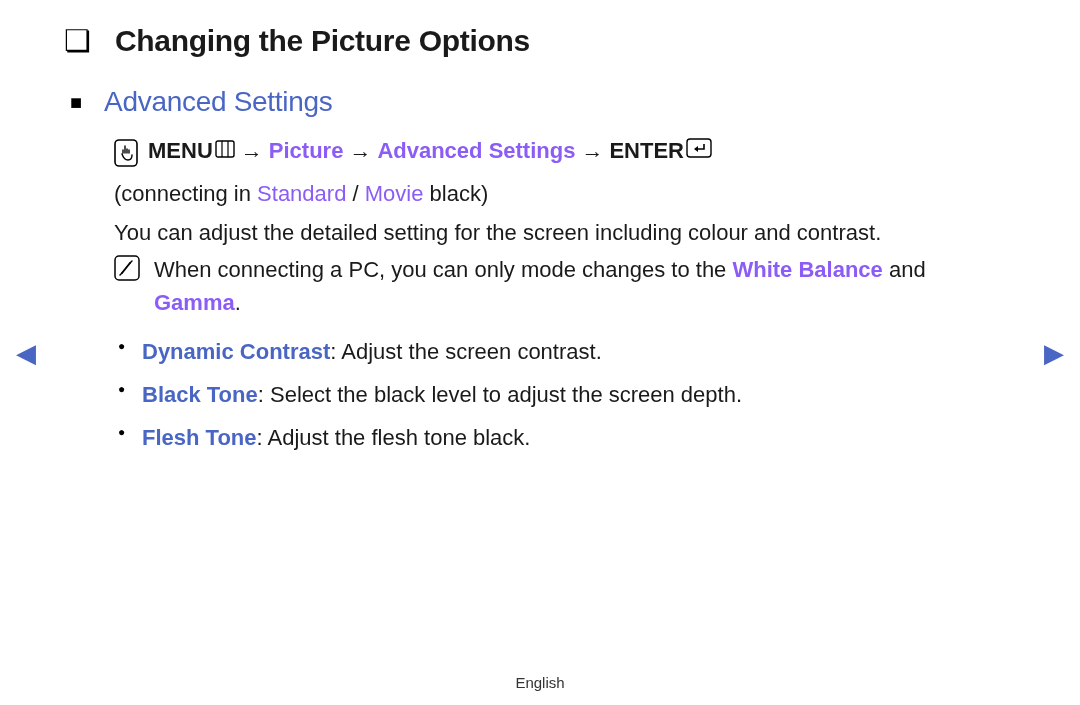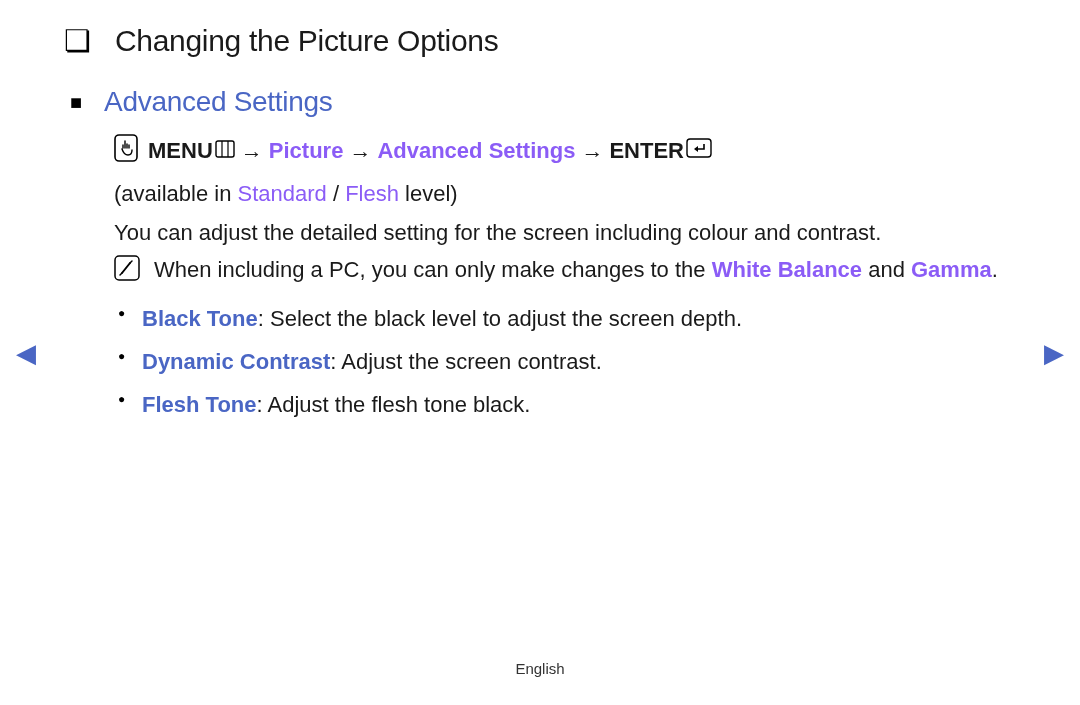--- a/index.html
+++ b/index.html
@@ -25,21 +25,21 @@
     margin-bottom: 28px;
   }
   .title-bullet {
     font-size: 30px;
     line-height: 1;
     margin-right: 24px;
     color: #000;
   }
   .title-text {
     font-size: 30px;
-    font-weight: 400;
+    font-weight: 700;
     letter-spacing: -0.3px;
   }
   .section-row {
     display: flex;
     align-items: center;
     margin-left: 6px;
     margin-bottom: 16px;
   }
   .section-bullet {
     font-size: 20px;
@@ -53,21 +53,21 @@
     color: #4a66c4;
     letter-spacing: -0.3px;
   }
   .content {
     margin-left: 50px;
     font-size: 22px;
     line-height: 1.5;
   }
   .nav-row {
     display: flex;
-    align-items: flex-start;
+    align-items: flex-end;
     flex-wrap: wrap;
     font-weight: bold;
     margin-bottom: 10px;
   }
   .nav-row .sep {
     font-weight: normal;
     margin: 0 6px;
   }
   .link { color: #8b5cf6; }
   .icon-slot {
@@ -107,21 +107,21 @@
     left: 4px;
     top: 2px;
     font-size: 12px;
     color: #000;
   }
   .term { color: #4a66c4; font-weight: bold; }
   .footer-lang {
     position: absolute;
     left: 0;
     right: 0;
-    bottom: 28px;
+    bottom: 14px;
     text-align: center;
     font-size: 15px;
     color: #333;
   }
   .nav-arrow {
     position: absolute;
     top: 338px;
     font-size: 26px;
     color: #4a66c4;
     user-select: none;
@@ -170,45 +170,45 @@
       <span class="icon-after">
         <svg class="enter-icon" width="26" height="20" viewBox="0 0 26 20">
           <rect x="1" y="1" width="24" height="18" rx="3" fill="none" stroke="#000" stroke-width="1.4"></rect>
           <path d="M18 6 v5 h-8" fill="none" stroke="#000" stroke-width="1.6"></path>
           <path d="M12 8 l-4 3 l4 3 z" fill="#000"></path>
         </svg>
       </span>
     </div>
 
     <div class="modes-row">
-      <span>(available in </span><span class="link">Standard</span><span> / </span><span class="link">Flesh</span><span> level)</span>
+      <span>(connecting in </span><span class="link">Standard</span><span> / </span><span class="link">Movie</span><span> black)</span>
     </div>
 
     <div class="desc-row">You can adjust the detailed setting for the screen including colour and contrast.</div>
 
     <div class="note-row">
       <span class="note-icon">
         <svg width="26" height="26" viewBox="0 0 26 26">
           <rect x="1" y="1" width="24" height="24" rx="4" fill="none" stroke="#000" stroke-width="1.5"></rect>
           <path d="M8 18 L16 8" stroke="#000" stroke-width="2" stroke-linecap="round"></path>
           <path d="M8 18 L6 20" stroke="#000" stroke-width="1.5" stroke-linecap="round"></path>
           <path d="M16 8 L18 6" stroke="#000" stroke-width="1.5" stroke-linecap="round"></path>
         </svg>
       </span>
       <div>
-        <span>When including a PC, you can only make changes to the </span><span class="link" style="font-weight:bold">White Balance</span><span> and </span><span class="link" style="font-weight:bold">Gamma</span><span>.</span>
+        <span>When connecting a PC, you can only mode changes to the </span><span class="link" style="font-weight:bold">White Balance</span><span> and </span><span class="link" style="font-weight:bold">Gamma</span><span>.</span>
       </div>
     </div>
 
     <ul class="bullet-list">
       <li>
-        <span class="term">Black Tone</span><span>: Select the black level to adjust the screen depth.</span>
+        <span class="term">Dynamic Contrast</span><span>: Adjust the screen contrast.</span>
       </li>
       <li>
-        <span class="term">Dynamic Contrast</span><span>: Adjust the screen contrast.</span>
+        <span class="term">Black Tone</span><span>: Select the black level to adjust the screen depth.</span>
       </li>
       <li>
         <span class="term">Flesh Tone</span><span>: Adjust the flesh tone black.</span>
       </li>
     </ul>
 
   </div>
 
   <div class="nav-arrow nav-left">◀</div>
   <div class="nav-arrow nav-right">▶</div>

